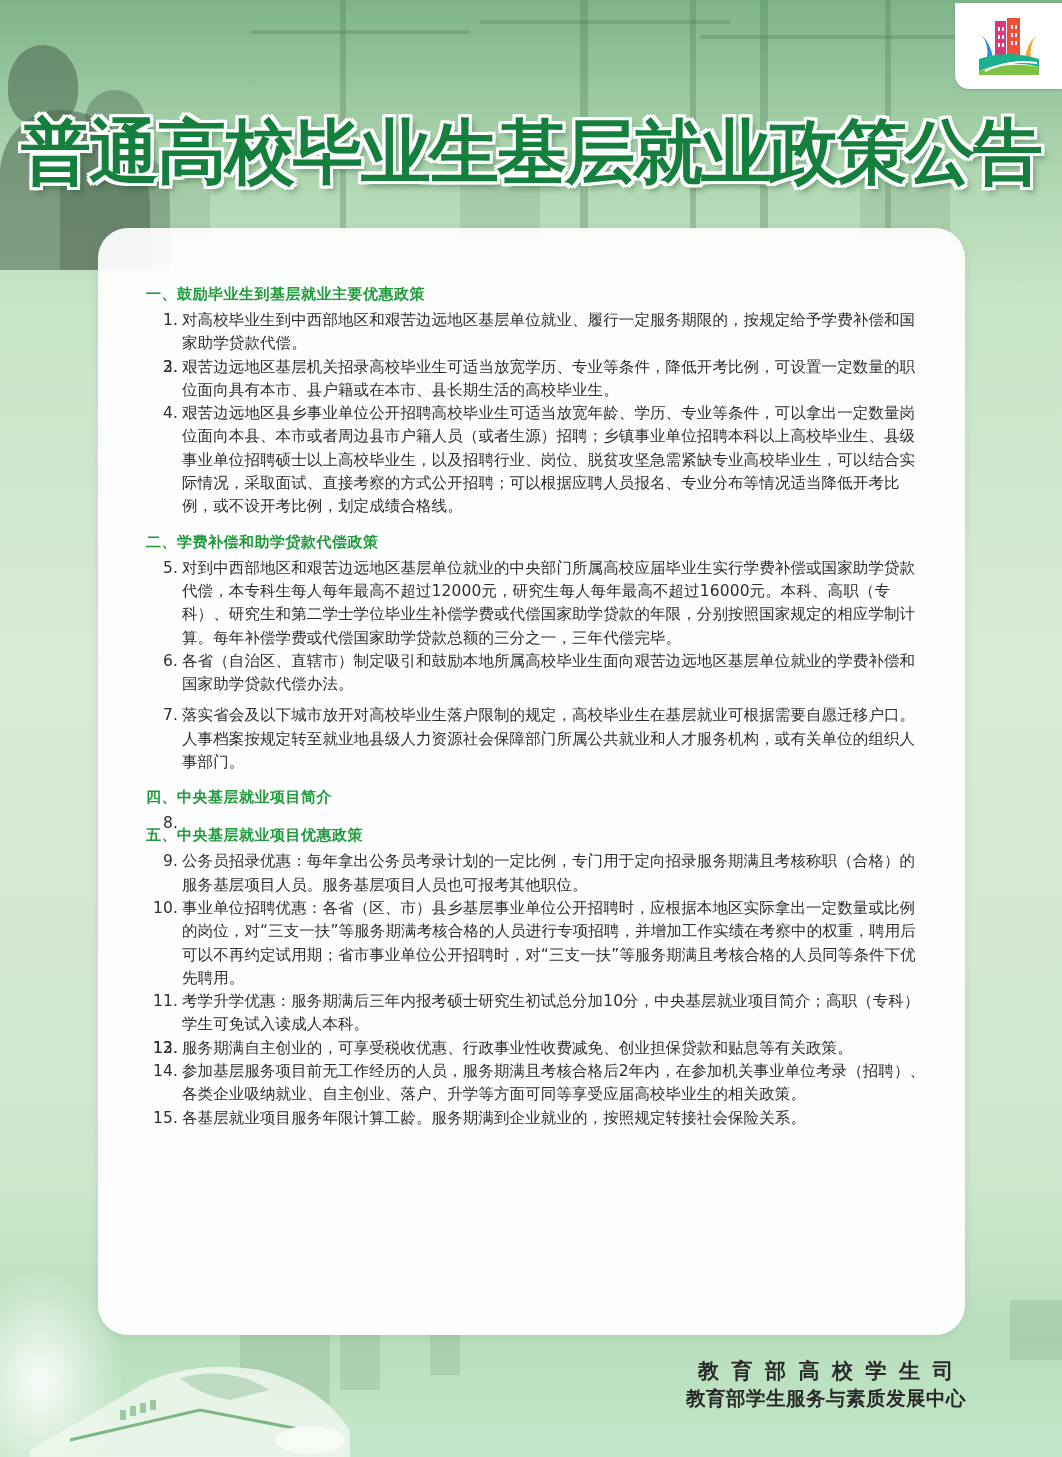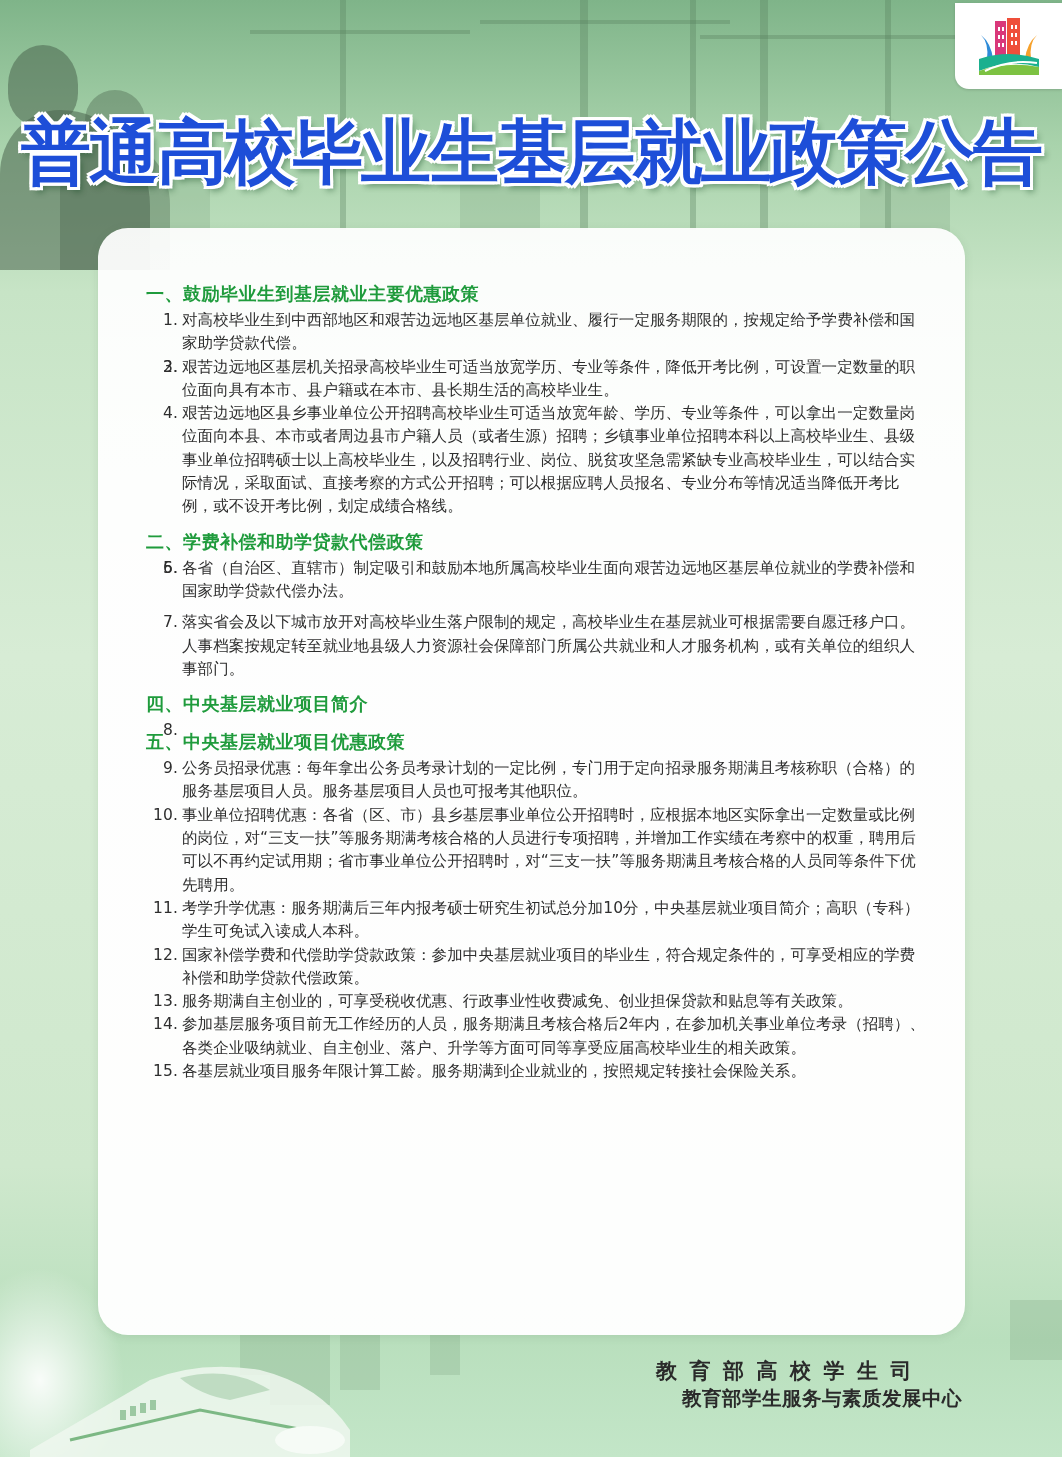--- a/index.html
+++ b/index.html
@@ -20,52 +20,52 @@
     position: absolute; left: 955px; top: 3px; width: 107px; height: 86px;
     background: #ffffff; border-radius: 0 0 0 14px;
     box-shadow: 0 1px 3px rgba(0,0,0,0.15);
   }
   .logo-box svg { position: absolute; left: 22px; top: 12px; }
 
   .main-title {
     position: absolute; left: 0; top: 112px; width: 1062px; text-align: center;
     font-family: "DejaVu Sans", sans-serif; font-weight: bold;
     font-size: 70px; letter-spacing: -2px; line-height: 80px;
-    color: #1d4ed8;
+    color: #15803d;
     text-shadow:
       -3px -3px 0 #fff, 3px -3px 0 #fff, -3px 3px 0 #fff, 3px 3px 0 #fff,
       0 -3px 0 #fff, 0 3px 0 #fff, -3px 0 0 #fff, 3px 0 0 #fff,
       4px 5px 6px rgba(0,60,20,0.45);
   }
 
   .panel {
     position: absolute; left: 98px; top: 228px; width: 867px; height: 1107px;
     background: linear-gradient(180deg, rgba(255,255,255,0.93) 0%, rgba(255,255,255,0.97) 30%, rgba(255,255,255,0.97) 100%);
     border-radius: 30px;
     box-shadow: 0 2px 8px rgba(80,120,80,0.15);
   }
 
   .content { position: absolute; left: 146px; top: 279px; width: 780px; }
   .section-title {
-    font-size: 18px; font-weight: bold; color: #1f9b3c;
+    font-size: 15px; font-weight: bold; color: #1f9b3c;
     line-height: 30px; margin-bottom: 0; letter-spacing: 0.5px;
   }
   .item {
     position: relative; padding-left: 36px;
     font-size: 15.5px; line-height: 23.3px; color: #2e2e2e;
     letter-spacing: 0.1px;
   }
   .item .num {
     position: absolute; left: 0; width: 32px; text-align: right;
   }
   .section { margin-bottom: 8px; }
 
   .footer {
     position: absolute; left: 656px; top: 1357px; width: 310px;
-    font-weight: bold; color: #2a2a2a;
+    font-weight: bold; color: #2a2a2a; text-align: right;
   }
   .footer .line1 { font-size: 21px; letter-spacing: 12.5px; line-height: 28px; }
   .footer .line2 { font-size: 19.5px; letter-spacing: 0.5px; line-height: 28px; margin-left: 26px; }
 
   .train {
     position: absolute; left: 30px; top: 1340px; width: 320px; height: 117px;
   }
 </style>
 </head>
 <body>
@@ -140,39 +140,39 @@
   <div class="section">
     <div class="section-title">一、鼓励毕业生到基层就业主要优惠政策</div>
     <div class="item"><span class="num">1.</span><span>对高校毕业生到中西部地区和艰苦边远地区基层单位就业、履行一定服务期限的，按规定给予学费补偿和国家助学贷款代偿。</span></div>
     <div class="item"><span class="num">2.</span></div>
     <div class="item"><span class="num">3.</span><span>艰苦边远地区基层机关招录高校毕业生可适当放宽学历、专业等条件，降低开考比例，可设置一定数量的职位面向具有本市、县户籍或在本市、县长期生活的高校毕业生。</span></div>
     <div class="item"><span class="num">4.</span><span>艰苦边远地区县乡事业单位公开招聘高校毕业生可适当放宽年龄、学历、专业等条件，可以拿出一定数量岗位面向本县、本市或者周边县市户籍人员（或者生源）招聘；乡镇事业单位招聘本科以上高校毕业生、县级事业单位招聘硕士以上高校毕业生，以及招聘行业、岗位、脱贫攻坚急需紧缺专业高校毕业生，可以结合实际情况，采取面试、直接考察的方式公开招聘；可以根据应聘人员报名、专业分布等情况适当降低开考比例，或不设开考比例，划定成绩合格线。</span></div>
   </div>
 
   <div class="section">
     <div class="section-title">二、学费补偿和助学贷款代偿政策</div>
-    <div class="item"><span class="num">5.</span></div>
+    <div class="item"><span class="num">5.</span><span>对到中西部地区和艰苦边远地区基层单位就业的中央部门所属高校应届毕业生实行学费补偿或国家助学贷款代偿，本专科生每人每年最高不超过12000元，研究生每人每年最高不超过16000元。本科、高职（专科）、研究生和第二学士学位毕业生补偿学费或代偿国家助学贷款的年限，分别按照国家规定的相应学制计算。每年补偿学费或代偿国家助学贷款总额的三分之一，三年代偿完毕。</span></div>
     <div class="item"><span class="num">6.</span><span>各省（自治区、直辖市）制定吸引和鼓励本地所属高校毕业生面向艰苦边远地区基层单位就业的学费补偿和国家助学贷款代偿办法。</span></div>
   </div>
 
   <div class="section">
     <div class="item"><span class="num">7.</span><span>落实省会及以下城市放开对高校毕业生落户限制的规定，高校毕业生在基层就业可根据需要自愿迁移户口。人事档案按规定转至就业地县级人力资源社会保障部门所属公共就业和人才服务机构，或有关单位的组织人事部门。</span></div>
   </div>
 
   <div class="section">
     <div class="section-title">四、中央基层就业项目简介</div>
     <div class="item"><span class="num">8.</span></div>
   </div>
 
   <div class="section">
     <div class="section-title">五、中央基层就业项目优惠政策</div>
     <div class="item"><span class="num">9.</span><span>公务员招录优惠：每年拿出公务员考录计划的一定比例，专门用于定向招录服务期满且考核称职（合格）的服务基层项目人员。服务基层项目人员也可报考其他职位。</span></div>
     <div class="item"><span class="num">10.</span><span>事业单位招聘优惠：各省（区、市）县乡基层事业单位公开招聘时，应根据本地区实际拿出一定数量或比例的岗位，对“三支一扶”等服务期满考核合格的人员进行专项招聘，并增加工作实绩在考察中的权重，聘用后可以不再约定试用期；省市事业单位公开招聘时，对“三支一扶”等服务期满且考核合格的人员同等条件下优先聘用。</span></div>
     <div class="item"><span class="num">11.</span><span>考学升学优惠：服务期满后三年内报考硕士研究生初试总分加10分，中央基层就业项目简介；高职（专科）学生可免试入读成人本科。</span></div>
-    <div class="item"><span class="num">12.</span><span>国家补偿学费和代偿助学贷款政策：参加中央基层就业项目的毕业生，符合规定条件的，可享受相应的学费补偿和助学贷款代偿政策。</span></div>
+    <div class="item"><span class="num">12.</span></div>
     <div class="item"><span class="num">13.</span><span>服务期满自主创业的，可享受税收优惠、行政事业性收费减免、创业担保贷款和贴息等有关政策。</span></div>
     <div class="item"><span class="num">14.</span><span>参加基层服务项目前无工作经历的人员，服务期满且考核合格后2年内，在参加机关事业单位考录（招聘）、各类企业吸纳就业、自主创业、落户、升学等方面可同等享受应届高校毕业生的相关政策。</span></div>
     <div class="item"><span class="num">15.</span><span>各基层就业项目服务年限计算工龄。服务期满到企业就业的，按照规定转接社会保险关系。</span></div>
   </div>
 </div>
 
 <div class="footer">
   <div class="line1">教育部高校学生司</div>
   <div class="line2">教育部学生服务与素质发展中心</div>
 </div>

